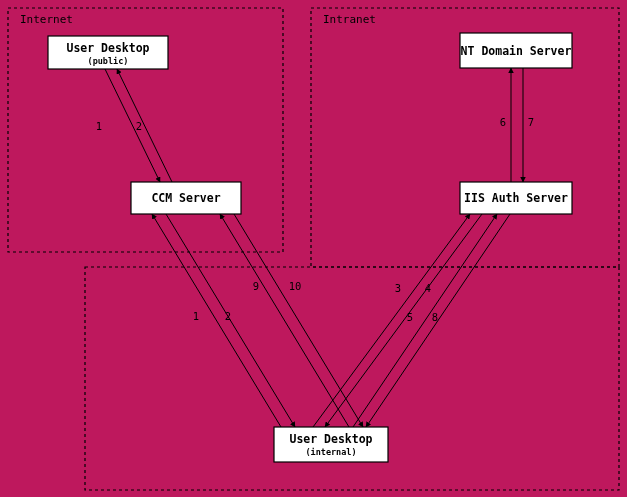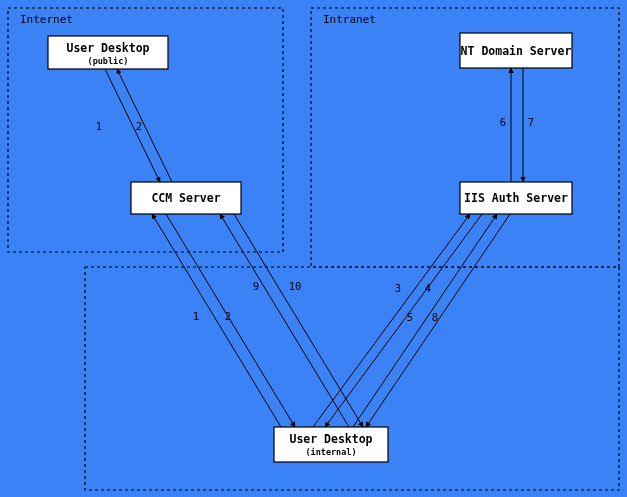--- a/index.html
+++ b/index.html
@@ -4,21 +4,21 @@
 <style>
   html, body {
     margin: 0;
     padding: 0;
     background: #ffffff;
   }
   #canvas {
     position: relative;
     width: 627px;
     height: 497px;
-    background: #3b82f6;
+    background: #be185d;
     font-family: "DejaVu Sans Mono", "Liberation Mono", monospace;
     overflow: hidden;
   }
   svg#diagram {
     position: absolute;
     left: 0;
     top: 0;
     width: 627px;
     height: 497px;
   }

